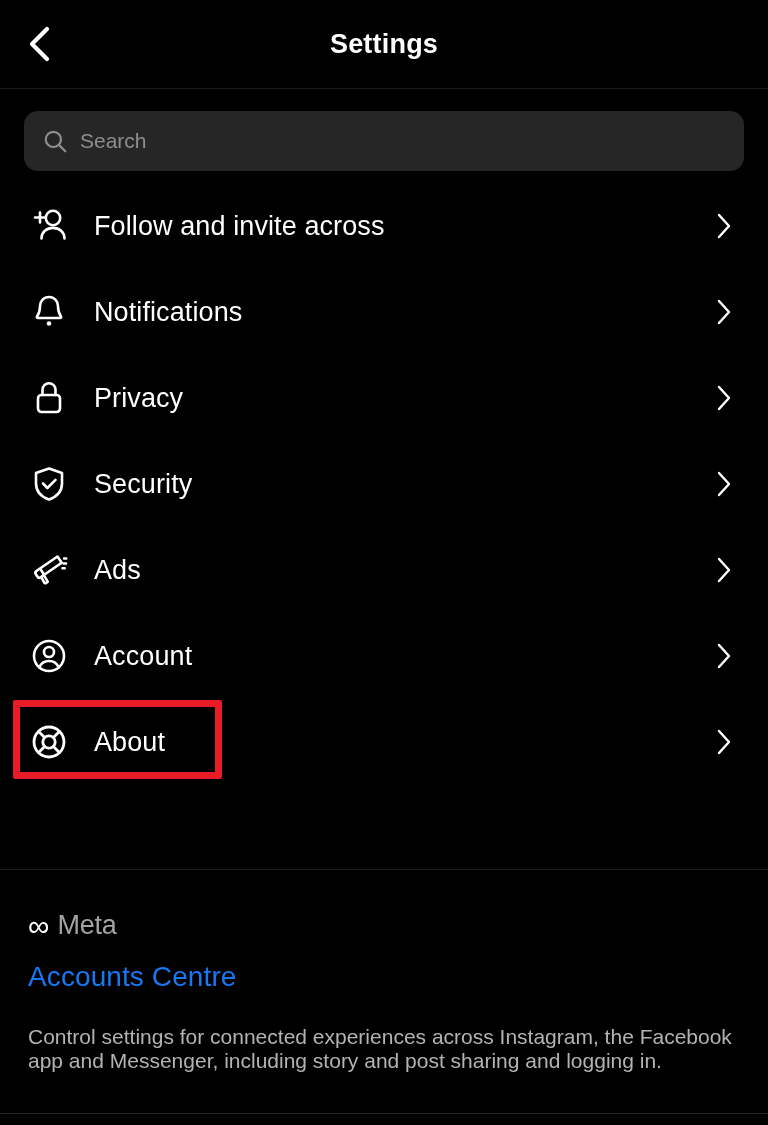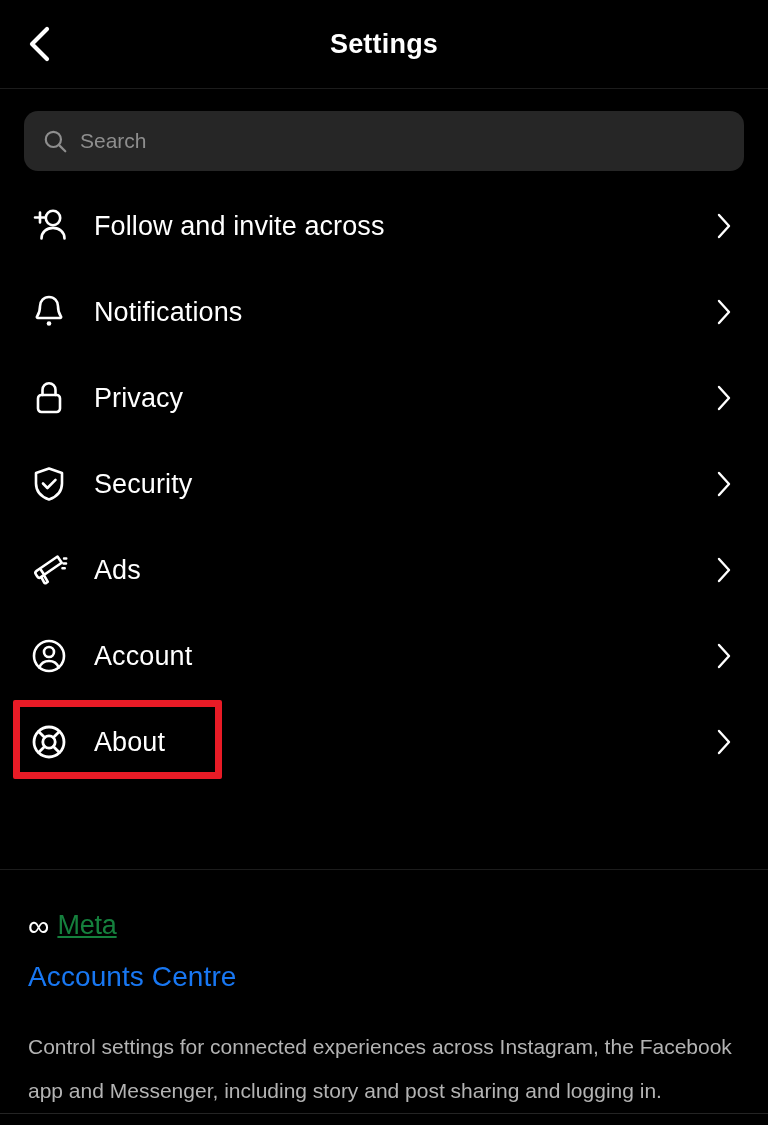--- a/index.html
+++ b/index.html
@@ -84,28 +84,28 @@
   .footer {
     position:absolute; left:0; right:0; top:869px;
     border-top:1px solid #1c1c1c;
     padding:40px 28px 0 28px;
   }
   .meta-brand {
     display:flex; align-items:center; gap:8px;
     margin-bottom:20px;
   }
   .meta-mark { color:#fff; font-size:30px; line-height:1; font-weight:400; }
-  .meta-word { color:#15803d; font-size:27px; font-weight:500; letter-spacing:-.2px;text-decoration:underline; }
+  .meta-word { color:#a3a3a3; font-size:27px; font-weight:500; letter-spacing:-.2px; }
   .accounts-centre {
     color:#1877F2; font-size:28px; font-weight:500;
     letter-spacing:.1px; cursor:pointer; display:inline-block;
     margin-bottom:32px;
   }
   .footer-desc {
-    color:#b3b3b3; font-size:21px; line-height:44px;
+    color:#b3b3b3; font-size:21px; line-height:24px;
     max-width:710px;
   }
   .bottom-rule {
     position:absolute; left:0; right:0; top:1113px;
     border-top:1px solid #242424;
   }
 </style>
 </head>
 <body>
 

